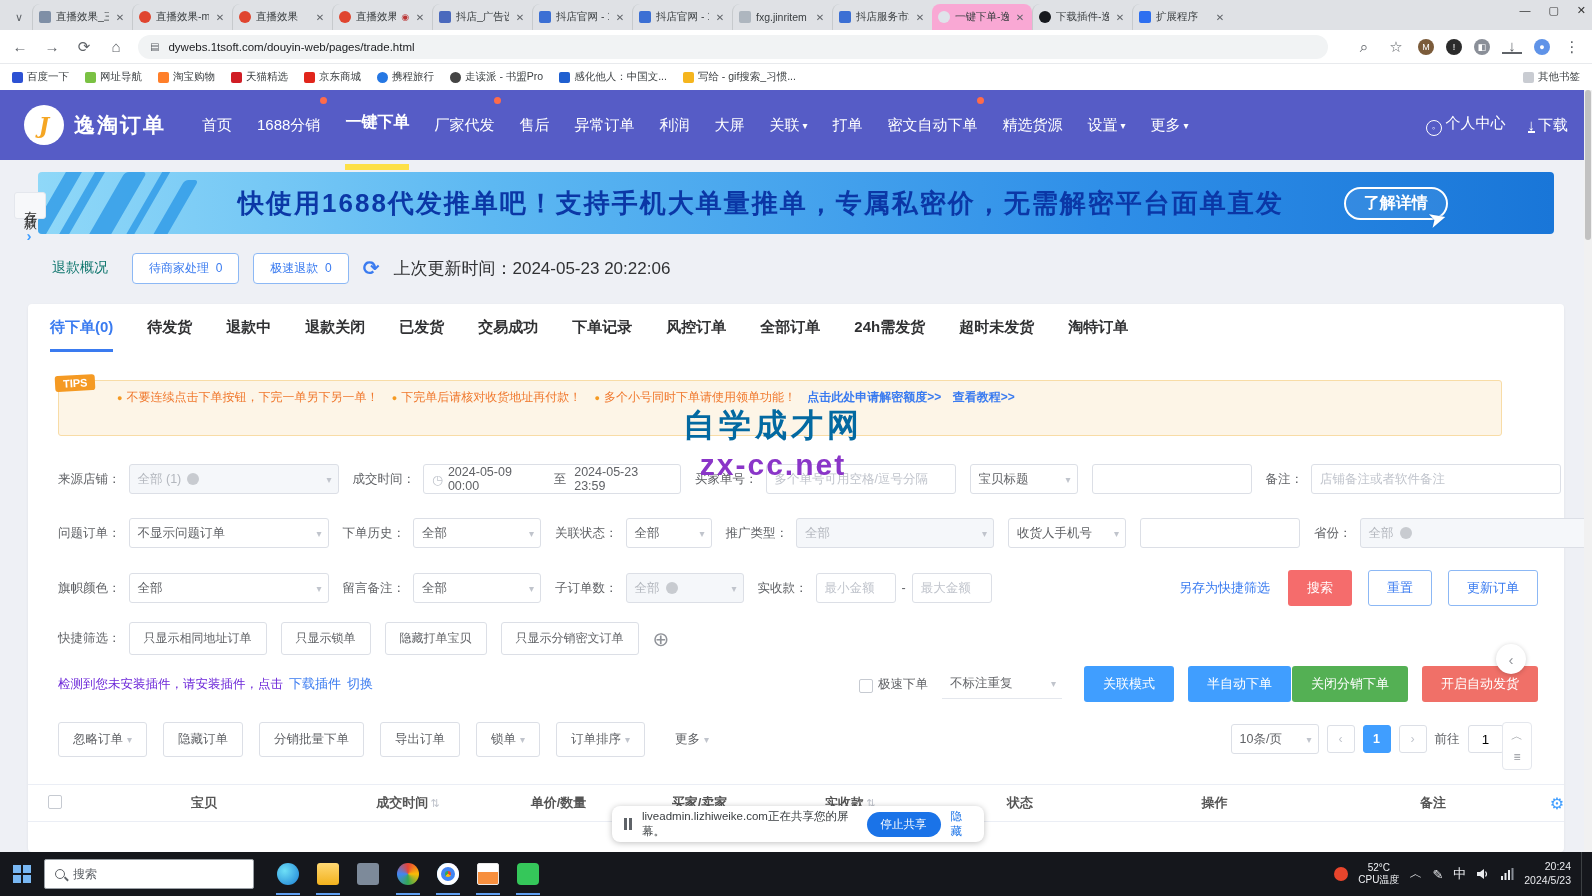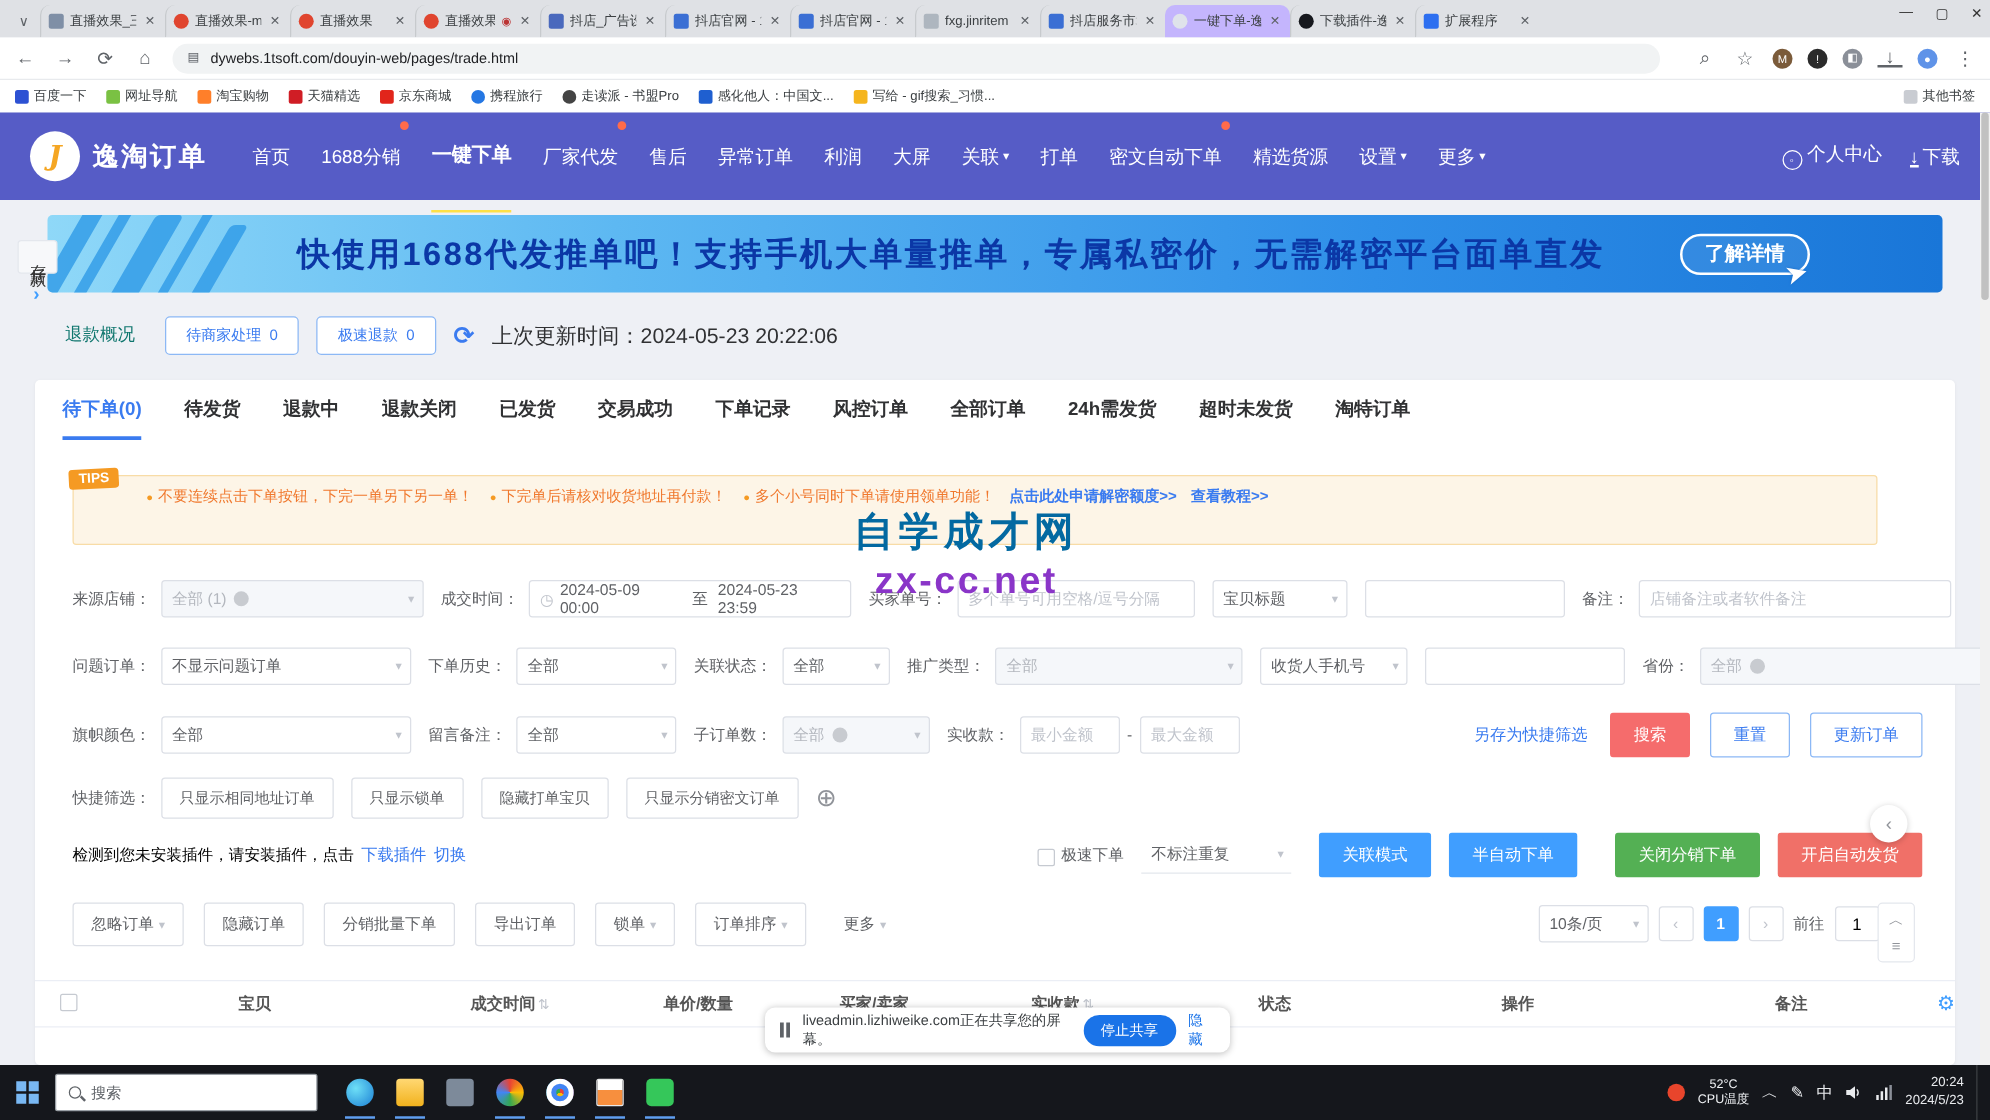--- a/index.html
+++ b/index.html
@@ -8,21 +8,21 @@
   .screen { position:relative; width:1592px; height:896px; background:#eef0f5; overflow:hidden; }
 
   
   .tabstrip { position:absolute; left:0; top:0; width:1592px; height:30px; background:#dfe1e5;
     display:flex; align-items:flex-end; padding-left:6px; }
   .tabsearch { width:26px; height:26px; display:flex; align-items:center; justify-content:center;
     color:#5f6368; font-size:11px; }
   .tab { position:relative; width:100px; height:26px; display:flex; align-items:center; gap:5px;
     padding:0 6px; border-radius:8px 8px 0 0; color:#3c4043; font-size:10.5px; flex:none;
     border-left:1px solid #c7cacd; }
-  .tab.active { background:#c4b5fd; border-left:none; }
+  .tab.active { background:#f9a8d4; border-left:none; }
   .tab .ttl { flex:1; white-space:nowrap; overflow:hidden; }
   .tab .x { color:#5f6368; font-size:10px; width:12px; text-align:center; }
   .fav { width:12px; height:12px; border-radius:50%; flex:none; }
   .fav.sq { border-radius:2px; }
   .wctrls { position:absolute; right:6px; top:4px; display:flex; gap:18px; color:#333; font-size:11px; }
   .wctrls span{ cursor:default; }
 
   .toolbar { position:absolute; left:0; top:30px; width:1592px; height:34px; background:#fff;
     display:flex; align-items:center; padding:0 10px; gap:12px; border-bottom:1px solid #e8eaed; }
   .navico { color:#5f6368; font-size:15px; width:20px; text-align:center; }
@@ -41,21 +41,21 @@
 
   
   .appheader { position:absolute; left:0; top:90px; width:1592px; height:70px; background:#565cc6;
     display:flex; align-items:center; padding:0 24px; color:#fff; }
   .logo { width:40px; height:40px; border-radius:50%; background:#fff; display:flex; align-items:center;
     justify-content:center; margin-right:10px; }
   .logo b { color:#f5a623; font-size:22px; font-style:italic; font-family:"DejaVu Serif",serif; }
   .brand { font-size:21px; font-weight:bold; letter-spacing:2px; margin-right:36px; }
   .mainnav { display:flex; align-items:center; gap:25px; font-size:15px; }
   .nitem { position:relative; height:90px; display:flex; align-items:center; white-space:nowrap; }
-  .nitem.active { font-weight:bold; font-size:16px; border-bottom:2px solid #fde047; }
+  .nitem.active { font-weight:bold; font-size:16px; border-bottom:6px solid #fde047; }
   .ndot { position:absolute; top:17px; right:-7px; width:7px; height:7px; border-radius:50%; background:#ff6b4a; }
   .ncaret { font-size:10px; margin-left:3px; }
   .hdr-right { margin-left:auto; display:flex; align-items:center; gap:22px; font-size:15px; white-space:nowrap; }
   .uc-ico { display:inline-flex; width:16px; height:16px; border:1.5px solid #fff; border-radius:50%;
     align-items:center; justify-content:center; font-size:9px; margin-right:4px; vertical-align:-3px; }
 
   
   .banner { position:absolute; left:38px; top:172px; width:1516px; height:62px; border-radius:4px;
     background:linear-gradient(90deg,#8fd8f8 0%,#5db8f2 30%,#2f8fe8 70%,#1976d8 100%);
     overflow:hidden; display:flex; align-items:center; }
@@ -546,34 +546,34 @@
     <div class="frow" style="top:318px">
       <span class="flabel">快捷筛选：</span>
       <span class="qbtn">只显示相同地址订单</span>
       <span class="qbtn">只显示锁单</span>
       <span class="qbtn">隐藏打单宝贝</span>
       <span class="qbtn">只显示分销密文订单</span>
       <span class="plus-circ">⊕</span>
     </div>
 
     <div class="frow" style="top:362px;width:1480px">
-      <span style="color:#000000">检测到您未安装插件，请安装插件，点击</span>
+      <span style="color:#6d28d9">检测到您未安装插件，请安装插件，点击</span>
       <a class="blue-link" style="margin:0 6px">下载插件</a>
       <a class="blue-link">切换</a>
       <span style="flex:1"></span>
       <label style="display:flex;align-items:flex-end;gap:5px;margin-right:14px">
         <span class="cb"></span>
         <span>极速下单</span>
       </label>
       <div class="sel" style="width:120px;border:none;border-bottom:1px solid #e4e7ed;border-radius:0;margin-right:22px">
         <span>不标注重复</span>
           <span class="caret">▾</span>
       </div>
       <span class="btn blue" style="margin-right:14px">关联模式</span>
-      <span class="btn blue" style="margin-right:30px">半自动下单</span>
+      <span class="btn blue" style="margin-right:1px">半自动下单</span>
       <span class="btn green" style="margin-right:14px">关闭分销下单</span>
       <span class="btn salmon">开启自动发货</span>
     </div>
 
     <div class="frow" style="top:418px;width:1480px">
       <span class="abtn"><span>忽略订单</span><span class="c">▾</span></span>
       <span class="abtn">隐藏订单</span>
       <span class="abtn">分销批量下单</span>
       <span class="abtn">导出订单</span>
       <span class="abtn"><span>锁单</span><span class="c">▾</span></span>

